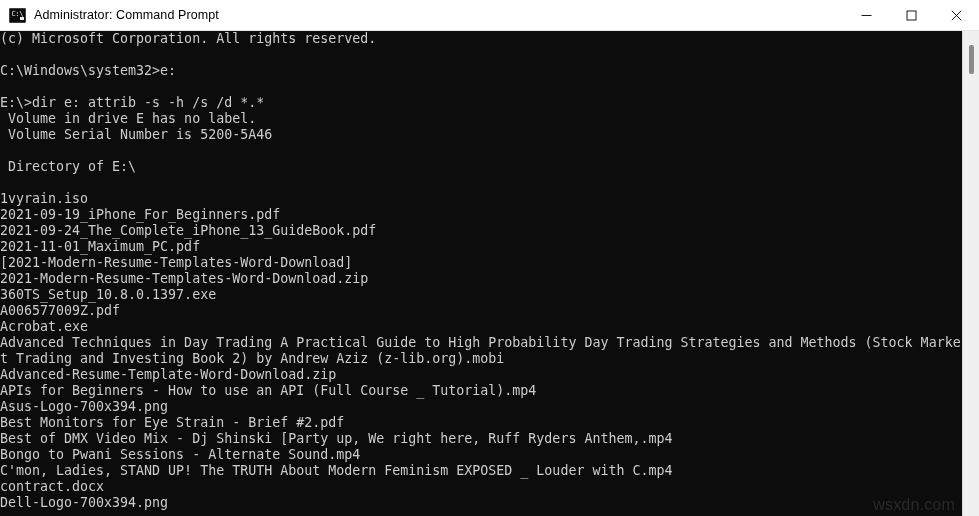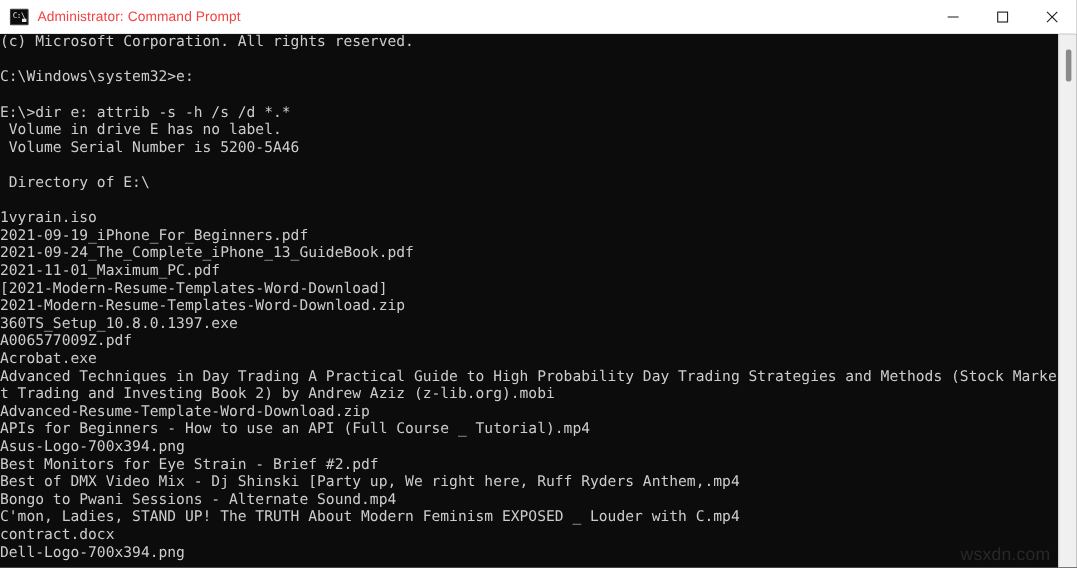--- a/index.html
+++ b/index.html
@@ -67,21 +67,21 @@
   .app-icon .caret {
     position: absolute;
     left: 10px;
     top: 8px;
     width: 4px;
     height: 3px;
     background: #e8e8e8;
   }
   .title-text {
     font-size: 12.5px;
-    color: #ef4444;
+    color: #000000;
     white-space: nowrap;
     letter-spacing: 0.1px;
   }
 
   .winbtns {
     display: flex;
     height: 31px;
     flex: 0 0 auto;
   }
   .winbtn {

